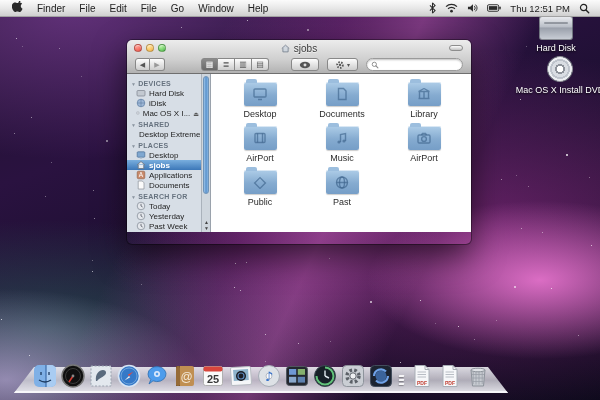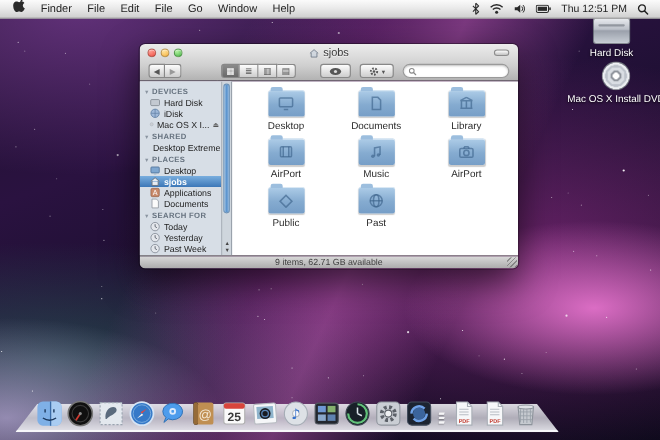--- a/index.html
+++ b/index.html
@@ -502,24 +502,20 @@
                   <path d="M2.5 7.5 H13.5" stroke="rgba(62,100,140,.65)" stroke-width="1.4" fill="none"></path>
                 </svg>
       </span>
             </div>
     <div class="folder-label">Past</div>
           </div>
         </div>
     </div>
   </div>
 
-  <div class="statusbar">
-    <span>9 items, 62.71 GB available</span>
-    <div class="grip"></div>
-  </div>
 </div>
 
 <div class="dock-shelf"></div>
 <div class="dock-icons" id="dock">
     <div class="dock-item">
       <svg width="24" height="24" viewBox="0 0 24 24">
         <rect x="1" y="1" width="22" height="22" rx="5" fill="#7fb0e6"></rect>
         <path d="M13 1 h5 a5 5 0 0 1 5 5 v12 a5 5 0 0 1-5 5 h-5 Z" fill="#a9ccf2"></path>
         <path d="M13 1 V23" stroke="#3b6ca8" stroke-width="1.2"></path>
         <path d="M6 16 Q12 20 18 16" stroke="#1c3least" stroke-width="1.3" fill="none"></path>

